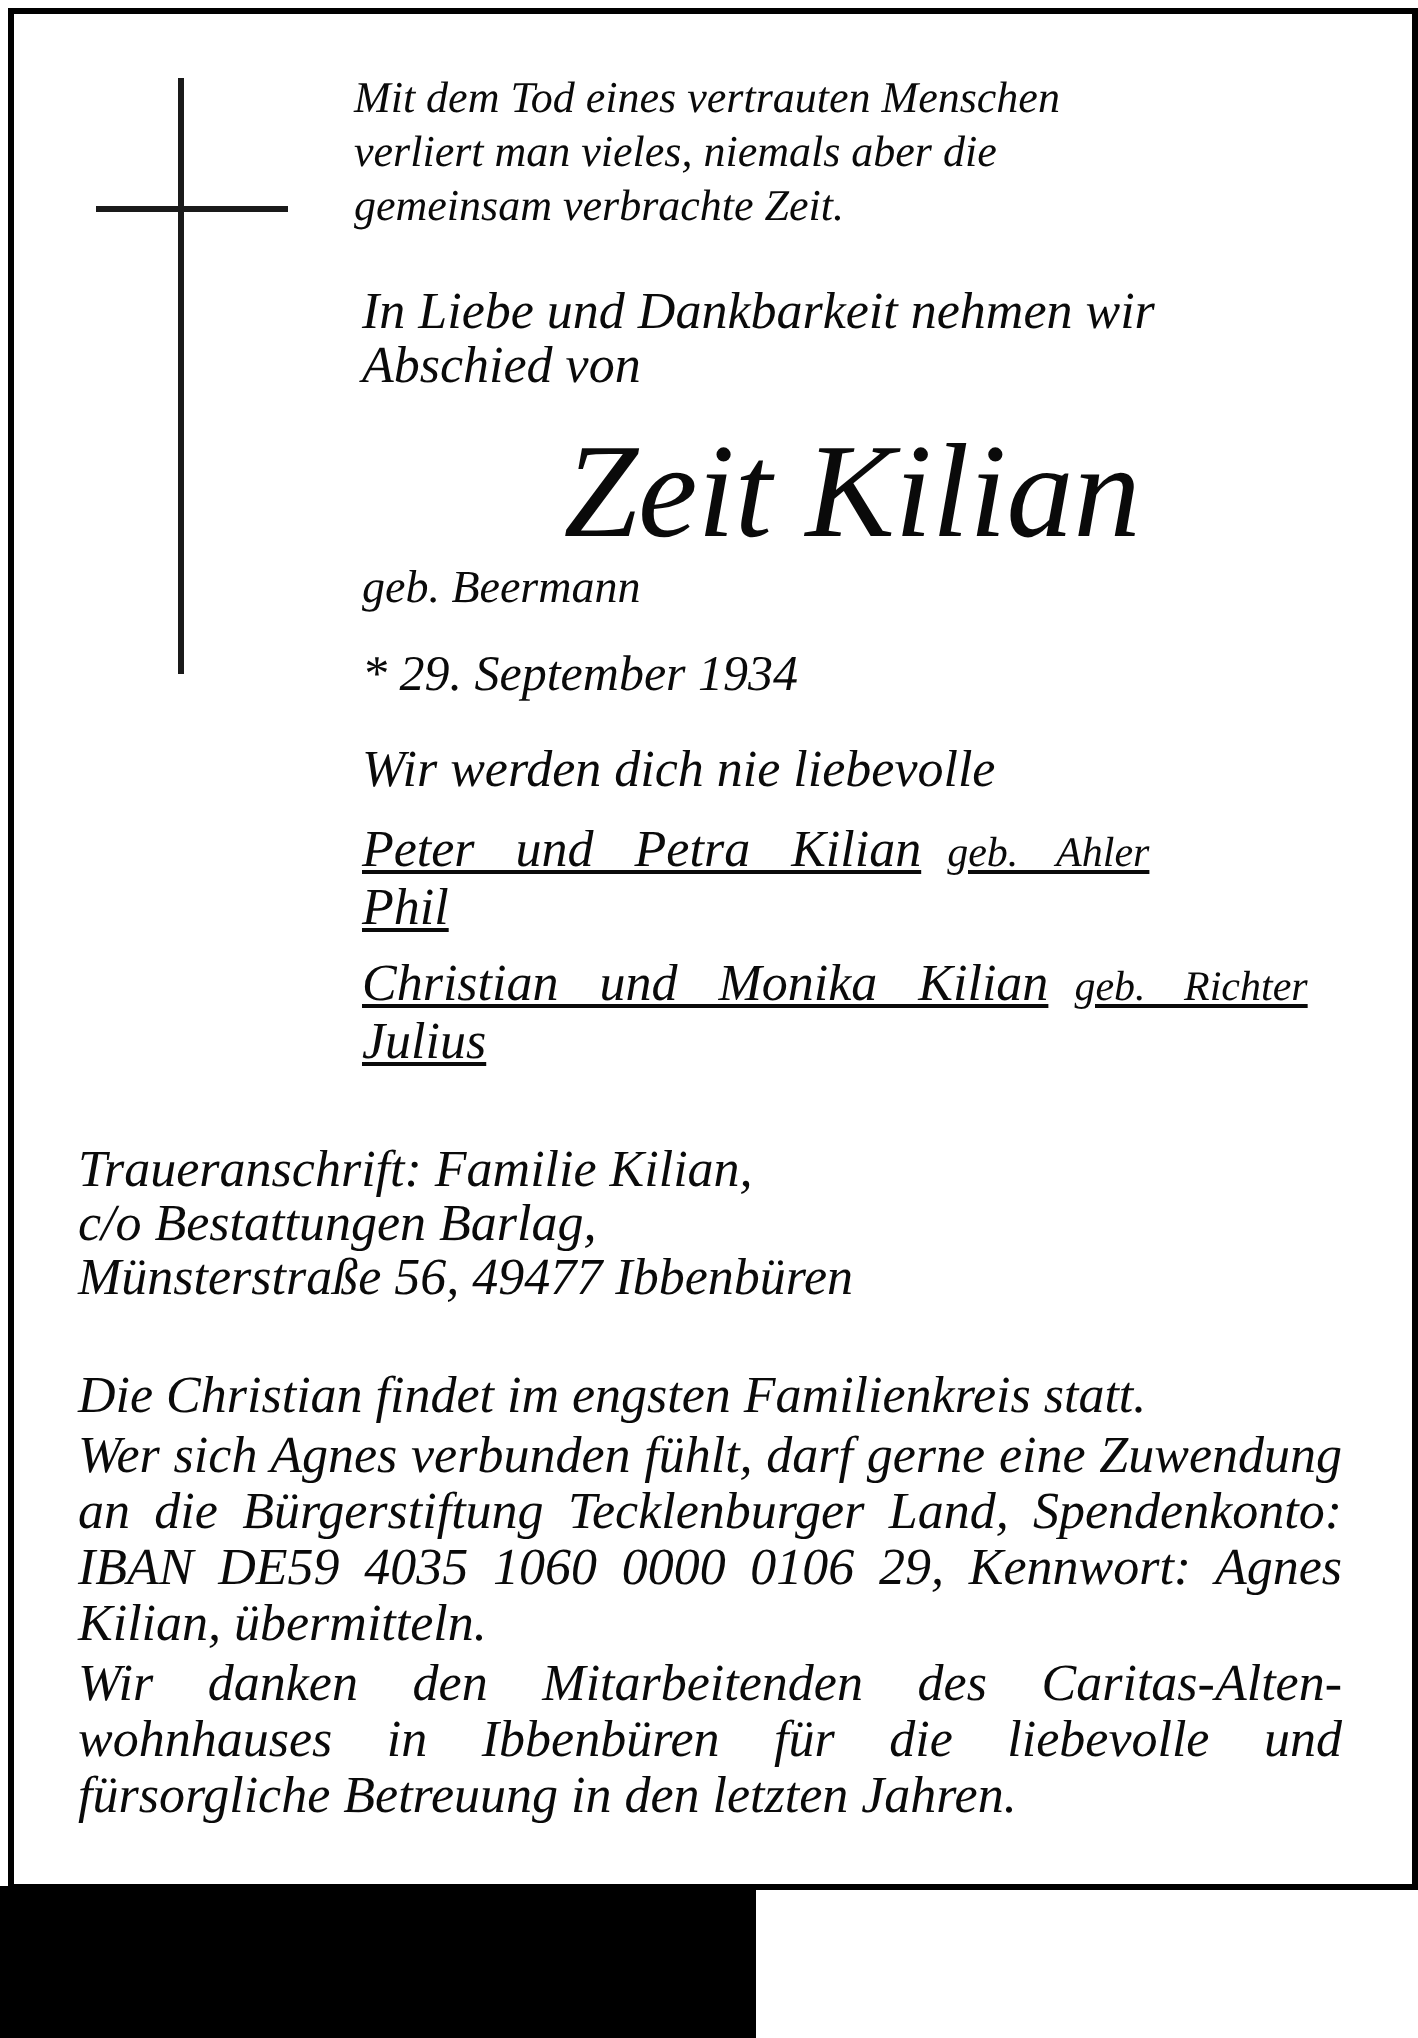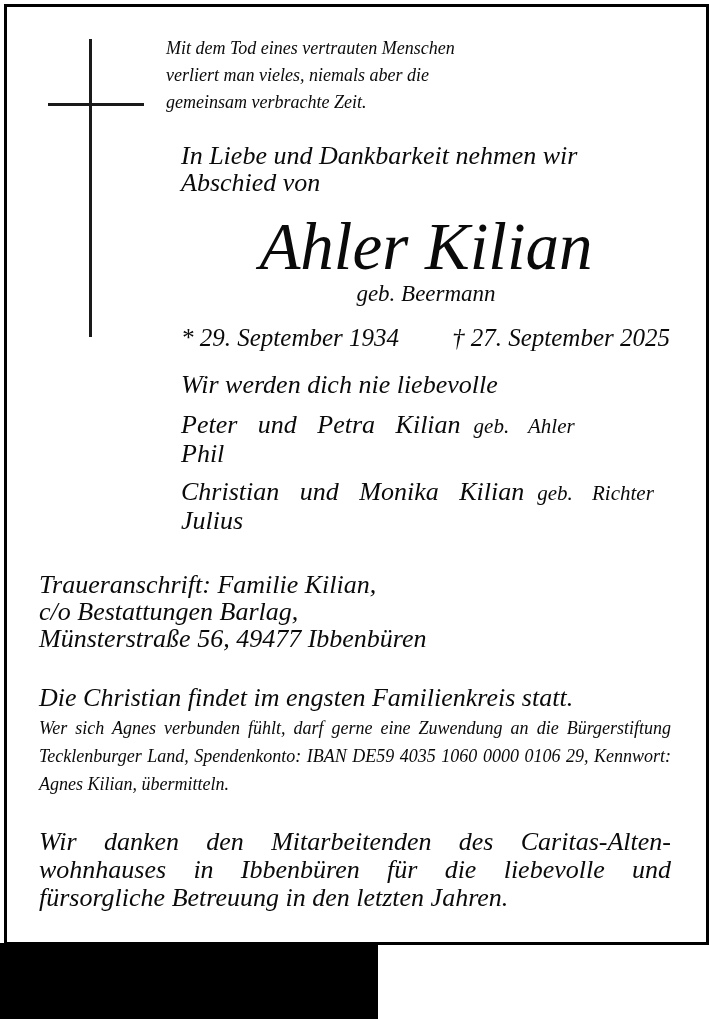--- a/index.html
+++ b/index.html
@@ -19,34 +19,34 @@
     left: 4px; top: 4px;
     width: 705px; height: 941px;
     border: 3px solid #000000;
     background: #ffffff;
   }
   .bar { position: absolute; background: #1a1a1a; }
   .cross-v { left: 89px; top: 39px; width: 3px; height: 298px; }
   .cross-h { left: 48px; top: 103px; width: 96px; height: 3px; }
   .txt { position: absolute; }
   .pre { white-space: pre-line; }
-  .verse   { left: 166px; top: 35px;  width: 500px; font-size: 18px; line-height: 27px; }
+  .verse   { left: 177px; top: 35px;  width: 500px; font-size: 22px; line-height: 27px; }
   .intro   { left: 181px; top: 142px; width: 500px; font-size: 26px; line-height: 27px; }
   .name    { left: 181px; top: 211px; width: 490px; font-size: 67px; line-height: 70px; text-align: center; }
-  .maiden  { left: 181px; top: 280px; width: 490px; font-size: 23px; line-height: 27px; text-align: center; }
+  .maiden  { left: 181px; top: 280px; width: 490px; font-size: 23px; line-height: 27px; text-align: left; }
   .dates   { left: 181px; top: 324px; width: 489px; font-size: 25px; line-height: 27px;
              display: flex; justify-content: space-between; }
   .farewell{ left: 181px; top: 371px; width: 500px; font-size: 26px; line-height: 27px; }
-  .mourners{ left: 181px; top: 411px; width: 510px; font-size: 26px; line-height: 27px; }
+  .mourners{ left: 181px; top: 411px; width: 510px; font-size: 26px; line-height: 27px; text-decoration: underline; }
   .mourner-row { line-height: 27px; word-spacing: 14px; }
   .mourner-row.gap-above { margin-top: 11px; }
   .mourner-suffix { font-size: 21px; margin-left: 13px; }
   .address { left: 39px;  top: 571px; width: 560px; font-size: 26px; line-height: 27px; }
   .funeral { left: 39px;  top: 684px; width: 632px; font-size: 26px; line-height: 28px; }
-  .donation{ left: 39px;  top: 714px; width: 632px; font-size: 18px; line-height: 28px; text-align: justify; }
+  .donation{ left: 39px;  top: 714px; width: 632px; font-size: 26px; line-height: 28px; text-align: justify; }
   .thanks  { left: 39px;  top: 828px; width: 632px; font-size: 26px; line-height: 28px; text-align: justify; font-family: Liberation Serif, serif; }
   .black-block { position: absolute; left: 0; top: 943px; width: 378px; height: 76px; background: #000000; }
 </style>
 </head>
 <body>
 
 <div class="page">
 
   <div class="frame"></div>
 
@@ -55,27 +55,26 @@
     <div class="bar cross-h"></div>
   </div>
 
   <div class="txt verse pre">Mit dem Tod eines vertrauten Menschen
 verliert man vieles, niemals aber die
 gemeinsam verbrachte Zeit.</div>
 
   <div class="txt intro pre">In Liebe und Dankbarkeit nehmen wir
 Abschied von</div>
 
-  <div class="txt name">Ahler Kilian</div>
+  <div class="txt name">Zeit Kilian</div>
 
   <div class="txt maiden">geb. Beermann</div>
 
   <div class="txt dates">
     <span>* 29. September 1934</span>
-    <span>† 27. September 2025</span>
   </div>
 
   <div class="txt farewell">Wir werden dich nie liebevolle</div>
 
   <div class="txt mourners">
     <div class="mourner-row">
       <span>Peter und Petra Kilian</span><span class="mourner-suffix">geb. Ahler</span>
     </div>
     <div class="mourner-row">
       <span>Phil</span>

